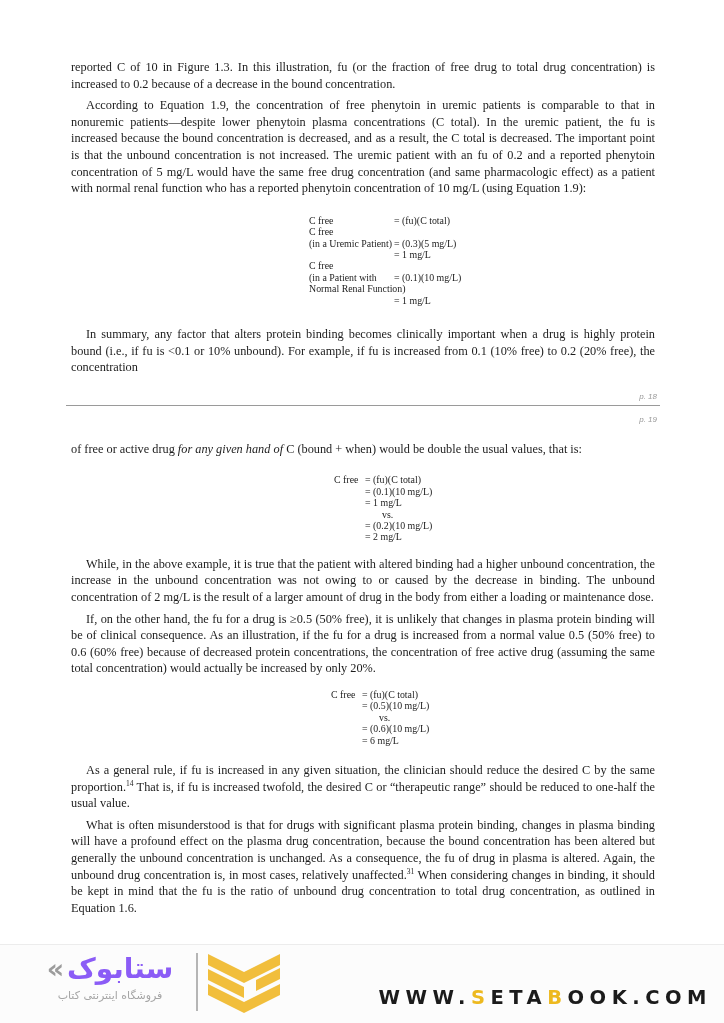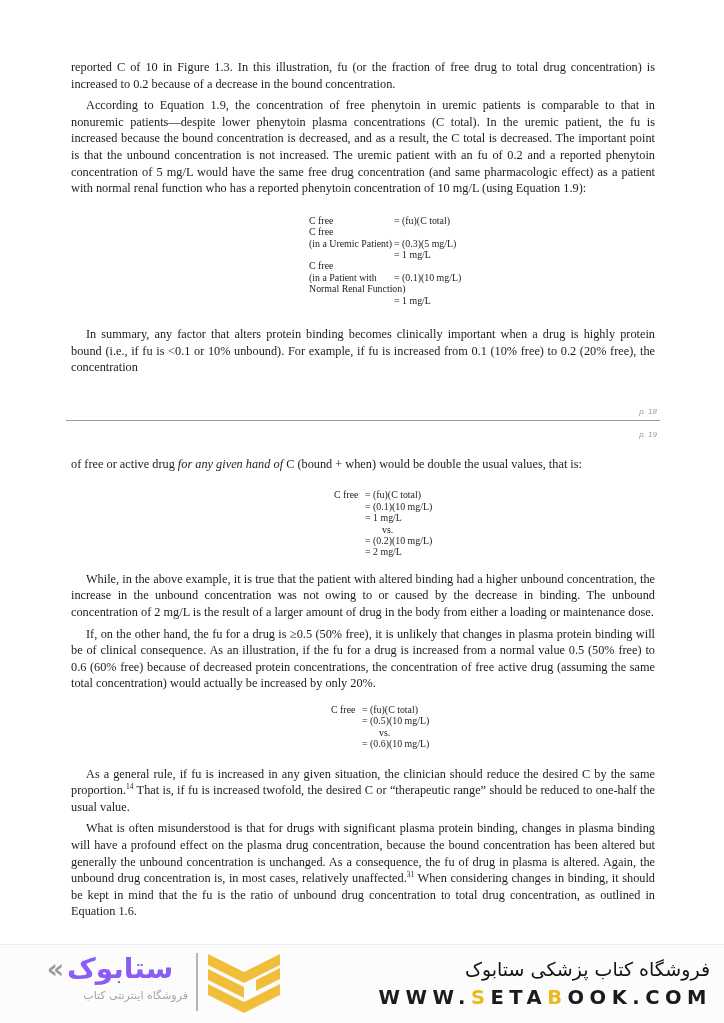--- a/index.html
+++ b/index.html
@@ -19,21 +19,21 @@
   .eq .r{padding-left:5px;white-space:pre;}
   .eq .r.vs{padding-left:22px;}
   .eq1{margin:18px 0 20px 243px;}
   .eq1 .l{width:80px;}
   .eq2{margin:17px 0 13px 268px;}
   .eq2 .l{width:26px;}
   .eq3{margin:12px 0 16px 265px;}
   .eq3 .l{width:26px;}
 
   
-  .pagebreak{margin:31px 0 16px 0;}
+  .pagebreak{margin:16px 0 16px 0;}
   .pnum{text-align:right;font-family:"Liberation Sans",sans-serif;font-style:italic;
         font-size:8px;color:#999;line-height:10px;padding-right:3px;}
   .sep{border:0;border-top:1.5px solid #9a9a9a;margin:3px 0 9px 0;}
 
   
   .footer{position:absolute;left:0;top:944px;width:724px;height:79px;background:#fcfcfc;
           border-top:1px solid #ececec;font-family:"DejaVu Sans",sans-serif;}
   .wordmark{position:absolute;left:32px;top:6px;width:156px;text-align:center;}
   .wm-row{display:flex;align-items:center;justify-content:center;gap:3px;direction:ltr;}
   .wm-chevron{color:#9c9c9c;font-size:27px;font-weight:bold;line-height:34px;}
@@ -142,50 +142,53 @@
           <span class="r">= (0.5)(10 mg/L)</span>
         </div>
       <div class="row">
           <span class="l"></span>
           <span class="r vs">vs.</span>
         </div>
       <div class="row">
           <span class="l"></span>
           <span class="r">= (0.6)(10 mg/L)</span>
         </div>
+      <div class="row">
+          <span class="l"></span>
+          <span class="r">= 6 mg/L</span>
+        </div>
     </div>
 
     <p class="ind"><span>As a general rule, if fu is increased in any given situation, the clinician should reduce the desired C by the same proportion.</span><sup>14</sup><span> That is, if fu is increased twofold, the desired C or “therapeutic range” should be reduced to one-half the usual value.</span></p>
 
     <p class="ind"><span>What is often misunderstood is that for drugs with significant plasma protein binding, changes in plasma binding will have a profound effect on the plasma drug concentration, because the bound concentration has been altered but generally the unbound concentration is unchanged. As a consequence, the fu of drug in plasma is altered. Again, the unbound drug concentration is, in most cases, relatively unaffected.</span><sup>31</sup><span> When considering changes in binding, it should be kept in mind that the fu is the ratio of unbound drug concentration to total drug concentration, as outlined in Equation 1.6.</span></p>
 
   </div>
 
   <div class="footer">
 
     <div class="wordmark">
       <div class="wm-row">
         <span class="wm-chevron">«</span>
         <span class="wm-fa" style="color:#8b5cf6;">ستابوک</span>
       </div>
-      <div class="wm-sub" style="color:#a5a5a5;text-align:right;">فروشگاه اینترنتی کتاب</div>
+      <div class="wm-sub" style="color:#a5a5a5;">فروشگاه اینترنتی کتاب</div>
     </div>
 
     <div class="divider"></div>
 
     <div class="emblem">
       <svg width="76" height="64" viewBox="0 0 76 64" xmlns="http://www.w3.org/2000/svg">
         <g fill="#F1BE3C">
           <path d="M2,3 L38,21 L74,3 L74,14 L38,32 L2,14 Z"></path>
           <path d="M2,18 L38,36 L38,47 L2,29 Z"></path>
           <path d="M74,17 L50,29 L50,40 L74,28 Z"></path>
           <path d="M2,33 L38,51 L74,33 L74,44 L38,62 L2,44 Z"></path>
         </g>
       </svg>
     </div>
 
-    <div class="fa-title">فروشگاه کتاب پزشکی ستابوک</div>
 
     <div class="url"><span>WWW.</span><span style="color:#EDB91F;">S</span><span>ETA</span><span style="color:#EDB91F;">B</span><span>OOK</span><span>.COM</span></div>
 
   </div>
 
 </div>
 
 </body></html>

